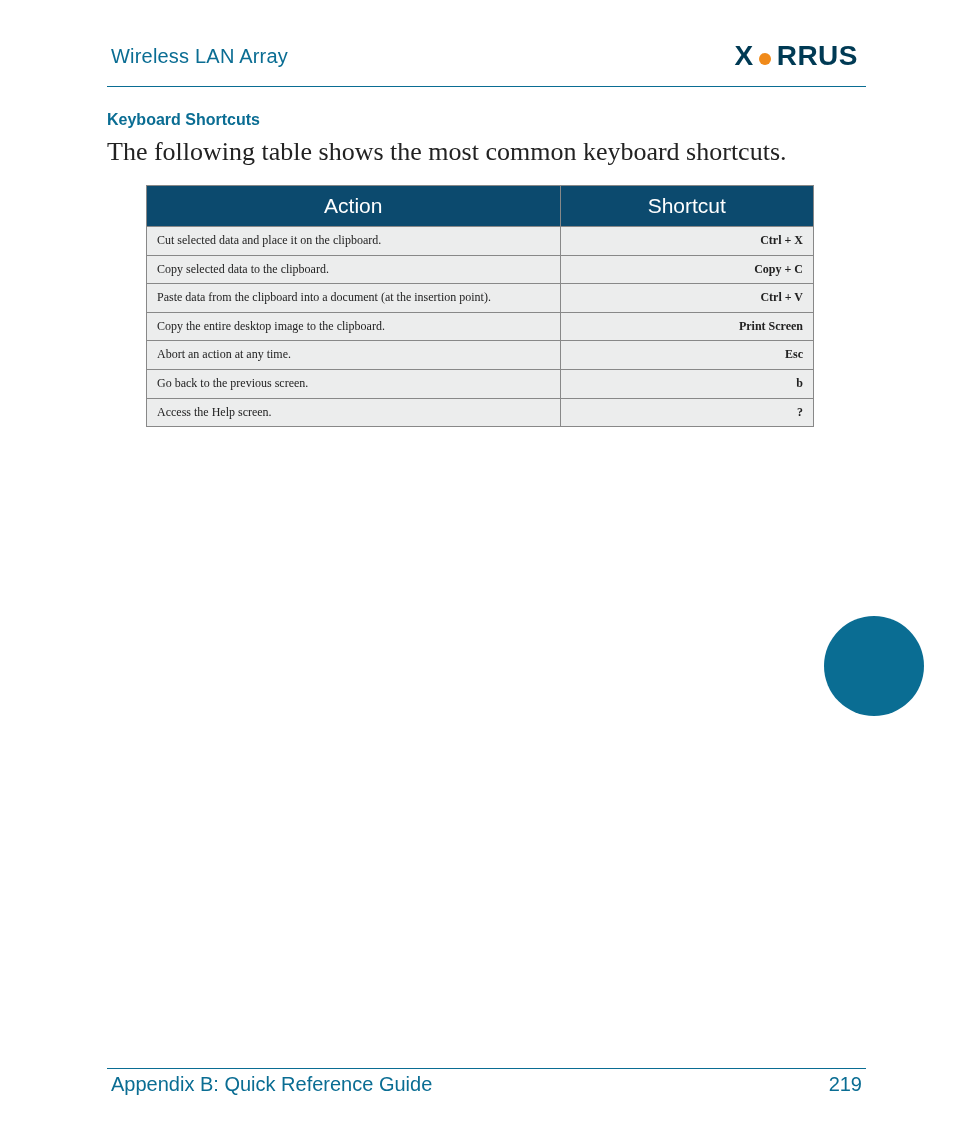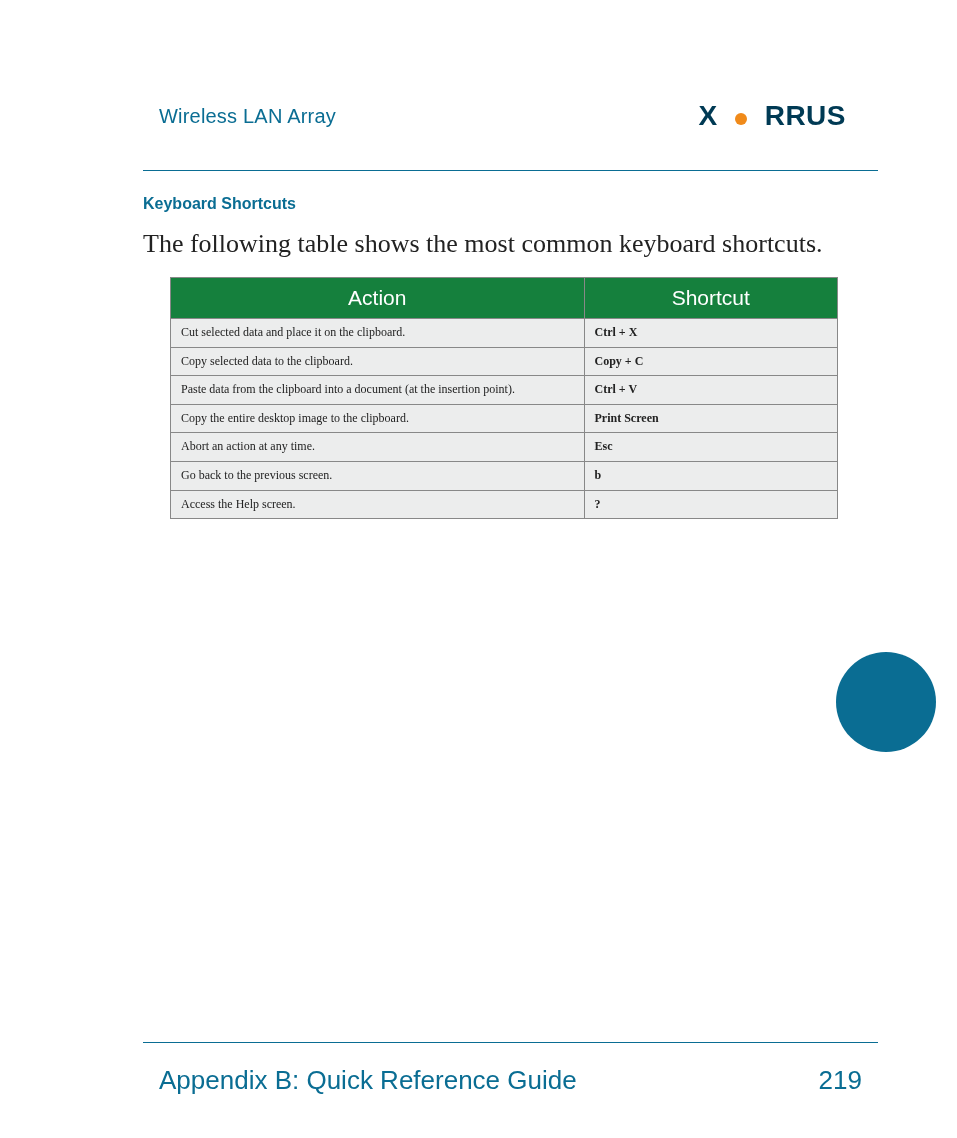--- a/index.html
+++ b/index.html
@@ -1,15 +1,15 @@
 <!DOCTYPE html>
 <html><head>
   <meta charset="utf-8">
   <style>
-    * { box-sizing: border-box; margin: 16px; padding: 0; }
+    * { box-sizing: border-box; margin: 4px; padding: 0; }
     body {
       width: 957px;
       height: 1138px;
       background: #fff;
       font-family: "Palatino Linotype", Palatino, Georgia, serif;
       color: #222;
       position: relative;
       padding: 20px 95px 0 95px;
     }
     .header {
@@ -56,62 +56,61 @@
       font-size: 26px;
       margin-bottom: 18px;
     }
     .shortcuts-table {
       width: 668px;
       margin-left: 43px;
       border-collapse: collapse;
       border: 1px solid #888;
     }
     .shortcuts-table th {
-      background: #15803d;
+      background: #0c4a6e;
       color: #fff;
       font-family: Arial, Helvetica, sans-serif;
       font-weight: 400;
       font-size: 21px;
       padding: 8px 18px;
       border: 1px solid #888;
     }
     .shortcuts-table th:first-child { width: 62%; }
     .shortcuts-table td {
       background: #eceded;
       border: 1px solid #888;
       padding: 6px 10px;
       font-size: 12px;
       vertical-align: top;
       line-height: 1.3;
     }
     .shortcuts-table td.shortcut {
-      text-align: left;
+      text-align: right;
       font-weight: 700;
     }
     .tab-circle {
       position: absolute;
       right: 37px;
       top: 604px;
       width: 100px;
       height: 100px;
       border-radius: 50%;
       background: #0a6d93;
     }
     .footer {
       position: absolute;
       left: 95px;
       right: 95px;
       bottom: 42px;
       border-top: 1.5px solid #0a6d93;
       display: flex;
       justify-content: space-between;
-      padding-top: 6px;
       font-family: Arial, Helvetica, sans-serif;
       color: #0a6d93;
-      font-size: 26px;
+      font-size: 20px;
     }
   </style>
 </head>
 <body>
 
 <div class="header">
   <div class="doc-title">Wireless LAN Array</div>
   <div class="logo">
     <span>X</span>
     <span class="logo-dot"></span>

